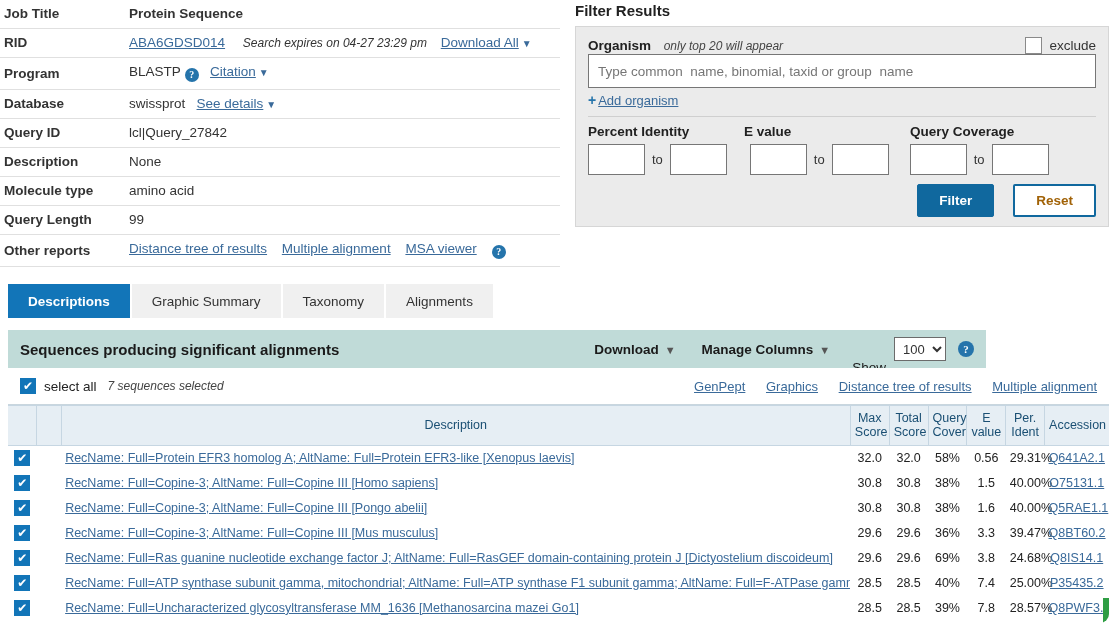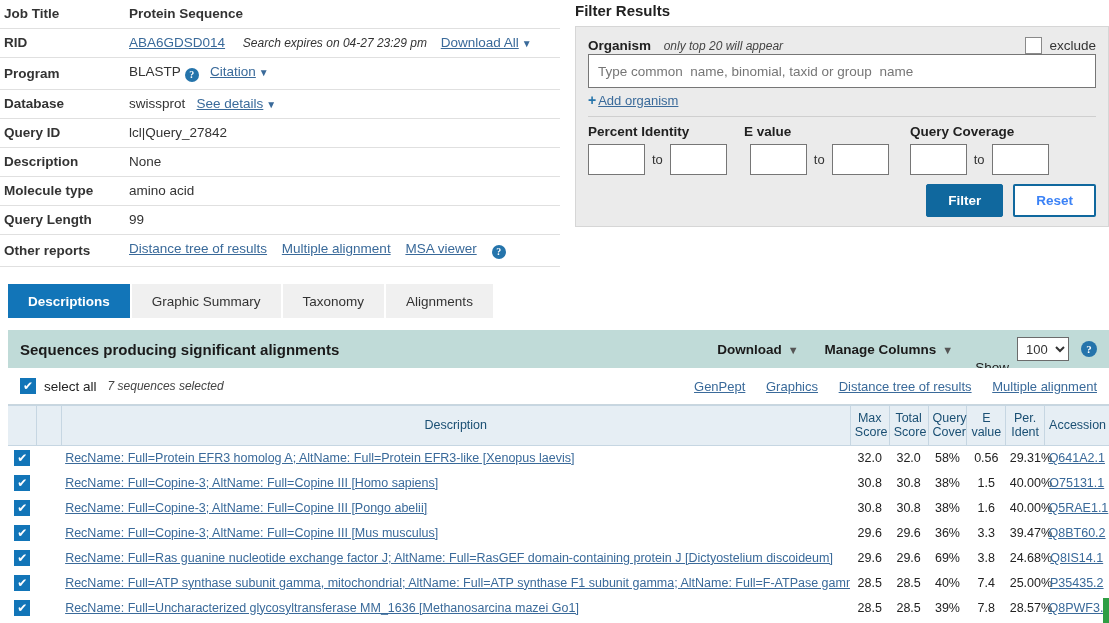--- a/index.html
+++ b/index.html
@@ -5,21 +5,21 @@
   * { box-sizing: border-box; }
   html, body {
     margin: 0; padding: 0;
     width: 1109px; height: 623px;
     overflow: hidden;
     background: #fff;
     font-family: "Liberation Sans", sans-serif;
     font-size: 13px;
     color: #212121;
   }
-  #page { position: relative; width: 1109px; height: 623px; overflow: hidden; }
+  #page { position: relative; width: 1109px; height: 623px; overflow: hidden; border-radius: 9px; }
 
   
   .info-table { width: 560px; border-collapse: collapse; margin: 0; }
   .info-table tr { border-bottom: 1px solid #e0e0e0; }
   .info-table td { padding: 6px 4px 7px 4px; vertical-align: middle; }
   .info-table td.lbl {
     width: 125px; font-weight: bold; color: #333; font-size: 13.5px;
     padding-left: 4px;
   }
   .info-table td.val { font-size: 13.5px; color: #333; }
@@ -63,40 +63,40 @@
   .hr { height: 1px; background: #cfcfcf; margin: 8px 0 7px 0; }
   .num-labels { display: flex; font-weight: bold; font-size: 13.5px; }
   .num-inputs { display: flex; align-items: center; margin-top: 5px; }
   .nbox {
     width: 57px; height: 31px; border: 1px solid #767676; background: #fff;
     font-family: "Liberation Sans", sans-serif; font-size: 13px; padding: 0 5px;
     outline: none;
   }
   .to { margin: 0 7px; font-size: 13px; color: #333; }
   .g1 { width: 156px; } .g2 { width: 166px; }
-  .btn-row { display: flex; justify-content: flex-end; gap: 10px; margin-top: 9px; }
+  .btn-row { display: flex; justify-content: flex-end; gap: 19px; margin-top: 9px; }
   .btn {
     font-family: "Liberation Sans", sans-serif; font-size: 13.5px; font-weight: bold;
     padding: 7px 21px; cursor: pointer; border-radius: 2px;
   }
   .btn-primary { background: #10689e; color: #fff; border: 1px solid #10689e; }
-  .btn-secondary { background: #fff; color: #3b82f6; border: 2px solid #10689e; }
+  .btn-secondary { background: #fff; color: #a16207; border: 2px solid #10689e; }
 
   
   .tabs { position: absolute; left: 8px; top: 284px; display: flex; align-items: flex-start; }
   .tab {
     padding: 10px 20px 9px 20px; font-size: 13.5px; background: #f0f0f0;
     color: #333; cursor: pointer; margin-right: 2px; border: none;
     font-family: "Liberation Sans", sans-serif;
   }
   .tab.active { background: #1275b8; color: #fff; font-weight: bold; }
 
   
   .res-head {
-    position: absolute; left: 8px; top: 330px; width: 1101px; height: 38px;
+    position: absolute; left: 8px; top: 330px; width: 978px; height: 38px;
     background: #c0dbd8; display: flex; align-items: center; padding: 0 12px;
   }
   .res-title { font-weight: bold; font-size: 15px; color: #1a1a1a; flex: 1; }
   .rh-item { font-weight: bold; font-size: 13.5px; color: #1a1a1a; margin-left: 26px; cursor: pointer; white-space: nowrap; }
   .rh-caret { font-weight: normal; color: #555; margin-left: 6px; font-size: 11px; }
   .show-lbl { font-size: 13.5px; color: #1a1a1a; margin-left: 22px; margin-top: 36px; }
   .show-sel {
     margin-left: 8px; background: #fff; border: 1px solid #6b6b6b;
     font-family: "Liberation Sans", sans-serif; font-size: 13px; color: #333;
     padding: 3px 4px; cursor: pointer; height: 24px;

